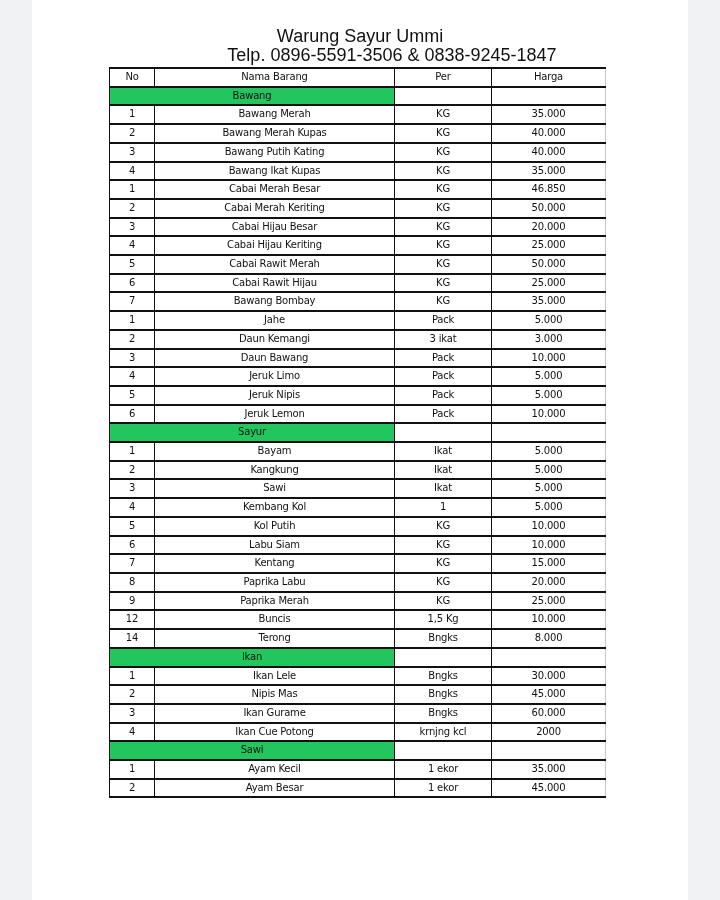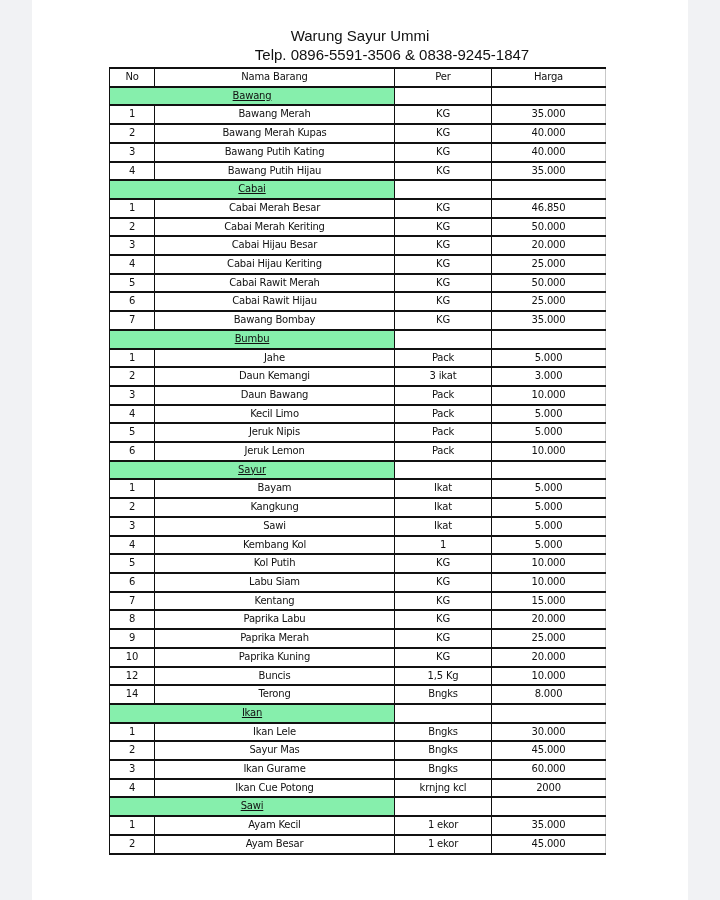--- a/index.html
+++ b/index.html
@@ -9,42 +9,42 @@
       position: relative;
       font-family: "Liberation Sans", sans-serif;
     }
     .page {
       position: absolute; left: 32px; top: 0; width: 656px; height: 900px;
       background: #ffffff;
     }
     .title, .phone {
       position: absolute; left: 0; width: 720px; text-align: center;
       font-family: "Liberation Sans", sans-serif; color: #111;
-      font-size: 15px; line-height: 18px;
+      font-size: 18px; line-height: 18px;
     }
     .title { top: 27px; left: 0; }
     .phone { top: 46px; left: 0; padding-left: 32px; }
     table.price {
       position: absolute; left: 109px; top: 67px;
       border-collapse: collapse;
       font-family: "DejaVu Sans", sans-serif;
       font-size: 10px; color: #111;
       table-layout: fixed;
     }
     table.price td, table.price th {
       height: 16.7px; padding: 0; line-height: 16.7px;
       border-top: 2px solid #111; border-bottom: 0;
       border-left: 1.5px solid #111; border-right: 1.5px solid #111;
       text-align: center; font-weight: normal; white-space: nowrap; overflow: hidden;
       letter-spacing: -0.2px;
     }
     table.price tr:last-child td { border-bottom: 2px solid #111; }
     table.price td.c-harga, table.price th.c-harga { border-right: 1.5px solid #c8c8c8; }
     col.c1 { width: 45px; } col.c2 { width: 240px; } col.c3 { width: 97px; } col.c4 { width: 114px; }
-    td.cat { background: #86efac; text-decoration: underline; }
+    td.cat { background: #22c55e; }
     td.cat-empty { background: #ffffff; }
   </style>
 </head>
 <body>
 
 <div class="page"></div>
 <div class="title">Warung Sayur Ummi</div>
 <div class="phone">Telp. 0896-5591-3506 &amp; 0838-9245-1847</div>
 
 <table class="price">
@@ -81,28 +81,23 @@
         <td class="c-harga">40.000</td>
       </tr>
       <tr>
         <td>3</td>
         <td>Bawang Putih Kating</td>
         <td>KG</td>
         <td class="c-harga">40.000</td>
       </tr>
       <tr>
         <td>4</td>
-        <td>Bawang Putih Hijau</td>
-        <td>KG</td>
-        <td class="c-harga">35.000</td>
-      </tr>
-      <tr>
-        <td colspan="2" class="cat">Cabai</td>
-        <td class="cat-empty"></td>
-        <td class="cat-empty c-harga"></td>
+        <td>Bawang Ikat Kupas</td>
+        <td>KG</td>
+        <td class="c-harga">35.000</td>
       </tr>
       <tr>
         <td>1</td>
         <td>Cabai Merah Besar</td>
         <td>KG</td>
         <td class="c-harga">46.850</td>
       </tr>
       <tr>
         <td>2</td>
         <td>Cabai Merah Keriting</td>
@@ -131,25 +126,20 @@
         <td>6</td>
         <td>Cabai Rawit Hijau</td>
         <td>KG</td>
         <td class="c-harga">25.000</td>
       </tr>
       <tr>
         <td>7</td>
         <td>Bawang Bombay</td>
         <td>KG</td>
         <td class="c-harga">35.000</td>
-      </tr>
-      <tr>
-        <td colspan="2" class="cat">Bumbu</td>
-        <td class="cat-empty"></td>
-        <td class="cat-empty c-harga"></td>
       </tr>
       <tr>
         <td>1</td>
         <td>Jahe</td>
         <td>Pack</td>
         <td class="c-harga">5.000</td>
       </tr>
       <tr>
         <td>2</td>
         <td>Daun Kemangi</td>
@@ -157,21 +147,21 @@
         <td class="c-harga">3.000</td>
       </tr>
       <tr>
         <td>3</td>
         <td>Daun Bawang</td>
         <td>Pack</td>
         <td class="c-harga">10.000</td>
       </tr>
       <tr>
         <td>4</td>
-        <td>Kecil Limo</td>
+        <td>Jeruk Limo</td>
         <td>Pack</td>
         <td class="c-harga">5.000</td>
       </tr>
       <tr>
         <td>5</td>
         <td>Jeruk Nipis</td>
         <td>Pack</td>
         <td class="c-harga">5.000</td>
       </tr>
       <tr>
@@ -231,26 +221,20 @@
         <td>8</td>
         <td>Paprika Labu</td>
         <td>KG</td>
         <td class="c-harga">20.000</td>
       </tr>
       <tr>
         <td>9</td>
         <td>Paprika Merah</td>
         <td>KG</td>
         <td class="c-harga">25.000</td>
-      </tr>
-      <tr>
-        <td>10</td>
-        <td>Paprika Kuning</td>
-        <td>KG</td>
-        <td class="c-harga">20.000</td>
       </tr>
       <tr>
         <td>12</td>
         <td>Buncis</td>
         <td>1,5 Kg</td>
         <td class="c-harga">10.000</td>
       </tr>
       <tr>
         <td>14</td>
         <td>Terong</td>
@@ -263,21 +247,21 @@
         <td class="cat-empty c-harga"></td>
       </tr>
       <tr>
         <td>1</td>
         <td>Ikan Lele</td>
         <td>Bngks</td>
         <td class="c-harga">30.000</td>
       </tr>
       <tr>
         <td>2</td>
-        <td>Sayur Mas</td>
+        <td>Nipis Mas</td>
         <td>Bngks</td>
         <td class="c-harga">45.000</td>
       </tr>
       <tr>
         <td>3</td>
         <td>Ikan Gurame</td>
         <td>Bngks</td>
         <td class="c-harga">60.000</td>
       </tr>
       <tr>

